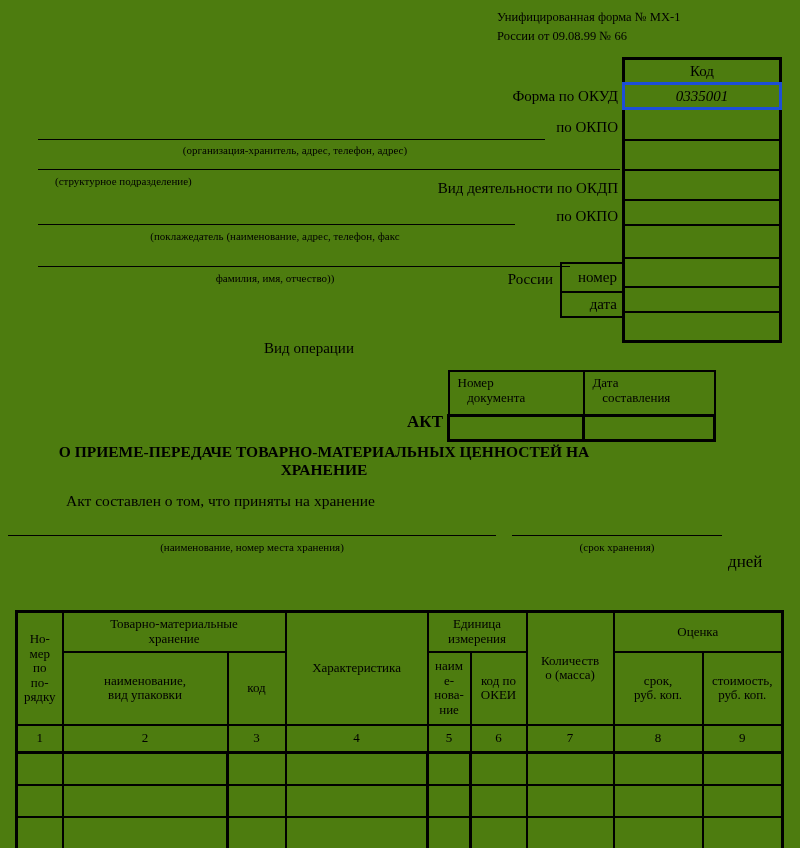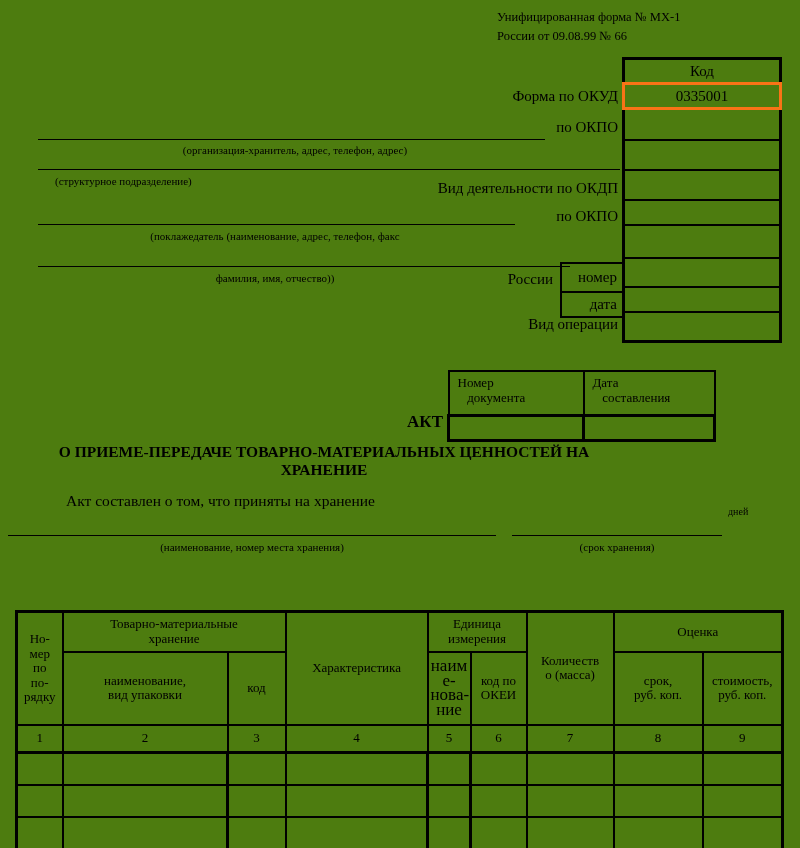--- a/index.html
+++ b/index.html
@@ -11,34 +11,34 @@
   .c{text-align:center;}
   .cap{font-size:11px;line-height:12px;}
   .lbl{font-size:15px;line-height:17px;}
   .fill{height:0;border-bottom:1.6px solid #000;}
   
   table{border-collapse:collapse;table-layout:fixed;}
   td{padding:0;color:#000;}
   .codes{position:absolute;left:622px;top:57px;width:160px;border:3px solid #000;}
   .codes td{border:2px solid #000;text-align:center;font-size:15px;}
   .codes td.kod{font-size:15px;}
-  .codes td.thick{border:3px solid #f97316;}
+  .codes td.thick{border:3px solid #1d4ed8;font-style:italic;}
   
   .dogv{position:absolute;left:560px;top:262px;width:64px;}
   .dogv td{border:2px solid #000;text-align:right;font-size:15px;padding-right:5px;}
   
   .docbox{position:absolute;left:447px;top:370px;width:238px;}
   .docbox td{border:2px solid #000;font-size:13px;vertical-align:top;
              padding:3px 4px 0 8px;white-space:pre;line-height:15px;}
   .docbox tr.val td{border:3px solid #000;height:22px;padding:0;}
   
   .main{position:absolute;left:15px;top:610px;width:766px;border:3px solid #000;}
   .main td{border:2px solid #000;text-align:center;vertical-align:middle;
            font-size:13px;line-height:14.5px;padding:1px 2px;}
-  .main td.small{font-size:17px;margin-top:26px;}
+  .main td.small{font-size:13px;margin-top:26px;}
   .main tr.num td{border-bottom:3px solid #000;height:23px;}
   .main td.tl{border-left:3px solid #000;}
   .main tr.data td{height:28px;}
 </style>
 </head>
 <body>
 
 <div id="page">
 
   <div class="abs" style="left:497px;top:8px;font-size:12.5px;line-height:18.5px;">
@@ -79,21 +79,21 @@
           <td style="height:27px;"></td>
         </tr>
   </tbody>
     </table>
 
   <div class="abs lbl r" style="left:0;top:88px;width:618px;">Форма по ОКУД</div>
   <div class="abs lbl r" style="left:0;top:119px;width:618px;">по ОКПО</div>
   <div class="abs lbl r" style="left:0;top:180px;width:618px;">Вид деятельности по ОКДП</div>
   <div class="abs lbl r" style="left:0;top:208px;width:618px;">по ОКПО</div>
   <div class="abs lbl r" style="left:0;top:271px;width:553px;">России</div>
-  <div class="abs lbl r" style="left:0;top:316px;width:618px;">Вид операции</div>
+  <div class="abs lbl r" style="left:0;top:340px;width:618px;text-align:center;">Вид операции</div>
 
   <table class="dogv">
     <tbody>
         <tr>
           <td style="height:27px;">номер</td>
         </tr>
     <tr>
           <td style="height:23px;">дата</td>
         </tr>
   </tbody>
@@ -130,21 +130,21 @@
 
   <div class="abs c" style="left:16px;top:443px;width:616px;font-size:15.5px;font-weight:bold;">О ПРИЕМЕ-ПЕРЕДАЧЕ ТОВАРНО-МАТЕРИАЛЬНЫХ ЦЕННОСТЕЙ НА ХРАНЕНИЕ</div>
 
   <div class="abs" style="left:66px;top:492px;font-size:15.5px;">Акт составлен о том, что приняты на хранение</div>
 
   <div class="abs fill" style="left:8px;top:535px;width:488px;"></div>
   <div class="abs cap c" style="left:8px;top:541px;width:488px;">(наименование, номер места хранения)</div>
 
   <div class="abs fill" style="left:512px;top:535px;width:210px;"></div>
   <div class="abs cap c" style="left:512px;top:541px;width:210px;">(срок хранения)</div>
-  <div class="abs" style="left:728px;top:506px;font-size:10px;">дней</div>
+  <div class="abs" style="left:728px;top:552px;font-size:17px;">дней</div>
 
 
   <table class="main">
     <colgroup>
       <col style="width:46px">
         <col style="width:165px">
         <col style="width:58px">
       <col style="width:142px">
         <col style="width:43px">
         <col style="width:56px">

